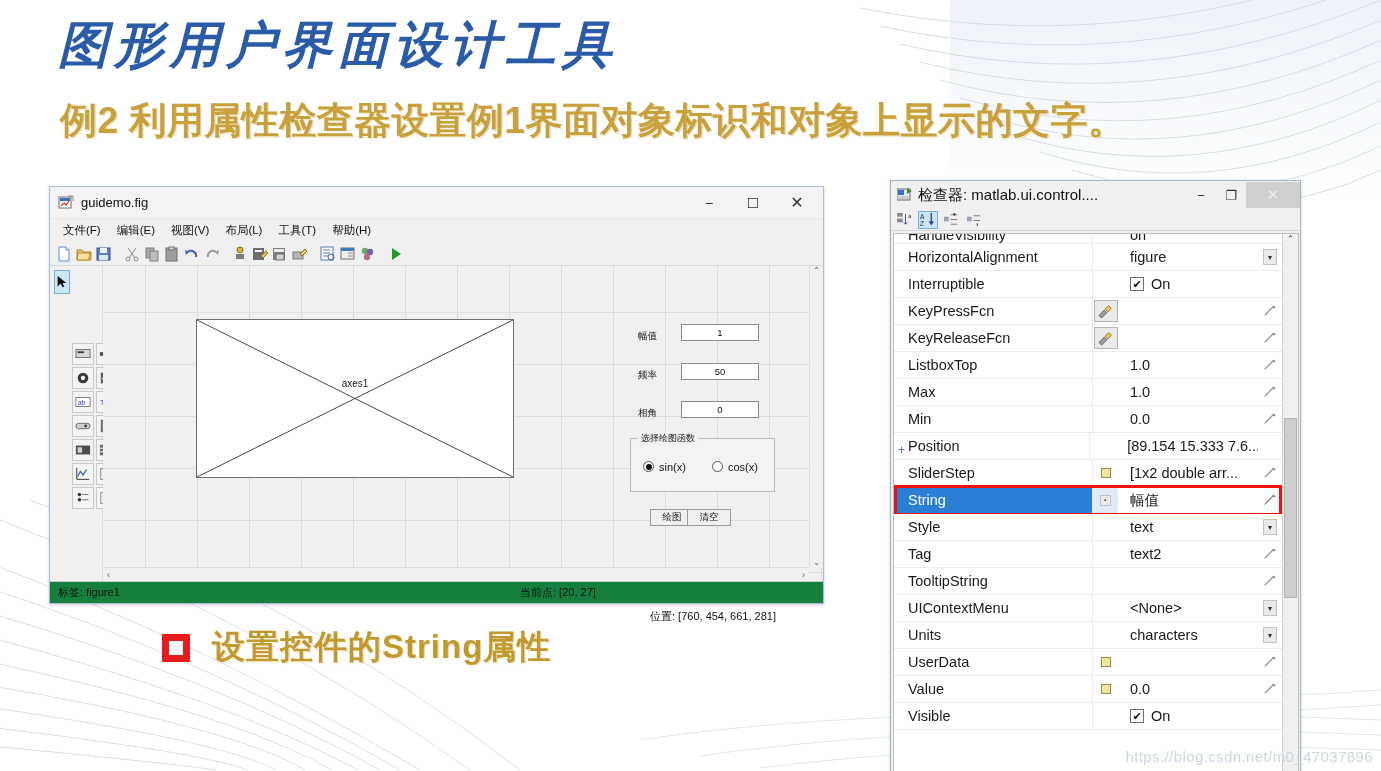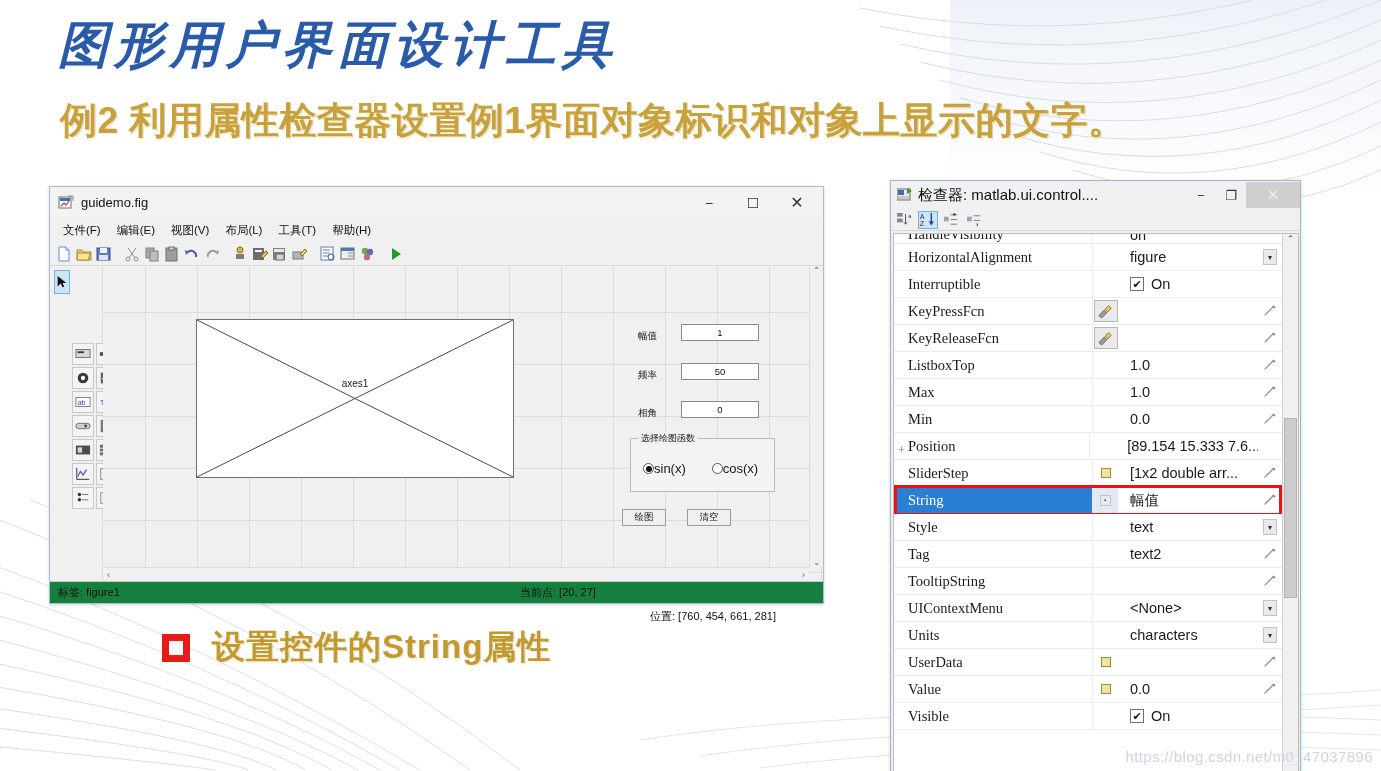--- a/index.html
+++ b/index.html
@@ -133,21 +133,21 @@
     font-size: 9.5px; color: #111; display: flex; align-items: center; justify-content: center;
   }
   .ctl-panel {
     position: absolute; border: 1px solid #b9b9b9; background: #f3f3f3;
   }
   .ctl-panel-title {
     position: absolute; left: 7px; top: -7px; background: #f0f0f0; padding: 0 3px;
     font-size: 9px; color: #151515;
   }
   .radio-row { position: absolute; left: 12px; top: 22px; display: flex; gap: 26px; align-items: center; }
-  .radio { display: flex; align-items: center; font-size: 13px; color: #151515; }
+  .radio { display: flex; align-items: flex-start; gap: 5px; font-size: 11px; color: #151515; }
   .radio-dot {
     width: 11px; height: 11px; border-radius: 50%; border: 1px solid #555; background: #fff;
     display: flex; align-items: center; justify-content: center;
   }
   .radio-dot.on::after { content: ""; width: 6px; height: 6px; border-radius: 50%; background: #111; }
   .ctl-button {
     position: absolute; background: #f0f0f0; border: 1px solid #9b9b9b;
     font-size: 9.5px; color: #111; display: flex; align-items: center; justify-content: center;
   }
 
@@ -203,21 +203,21 @@
     border: 1px solid #bdbdbd; margin: 2px 1px 1px 2px; overflow: hidden;
   }
   .insp-scroll { position: absolute; inset: 0; right: 16px; overflow: hidden; }
   .prow {
     display: flex; align-items: center; height: 27px;
     border-bottom: 1px solid #ececec; background: #ffffff; position: relative;
   }
   .prow.clipped { height: 10px; overflow: hidden; align-items: flex-end; }
   .prow .pname {
     width: 198px; padding-left: 14px; font-size: 14.5px; color: #1a1a1a;
-    white-space: nowrap; overflow: hidden; font-family: Liberation Serif, serif;
+    white-space: nowrap; overflow: hidden;
   }
   .prow .pexp {
     width: 26px; display: flex; align-items: center; justify-content: center;
     border-left: 1px solid #ececec; height: 100%;
   }
   .prow .pval {
     flex: 1 1 auto; padding-left: 12px; font-size: 14.5px; color: #1a1a1a;
     display: flex; align-items: center; gap: 4px; white-space: nowrap; overflow: hidden;
   }
   .prow .pend { width: 24px; display: flex; align-items: center; justify-content: center; }
@@ -562,21 +562,21 @@
             <span class="radio-dot on"></span>
             <span>sin(x)</span>
           </span>
           <span class="radio">
             <span class="radio-dot"></span>
             <span>cos(x)</span>
           </span>
         </div>
       </div>
 
-      <div class="ctl-button" style="left:519px; top:243px; width:44px; height:17px;">绘图</div>
+      <div class="ctl-button" style="left:547px; top:243px; width:44px; height:17px;">绘图</div>
       <div class="ctl-button" style="left:584px; top:243px; width:44px; height:17px;">清空</div>
 
       <div class="vscroll">
         <span>⌃</span>
         <span>⌄</span>
       </div>
       <div class="hscroll">
         <span>‹</span>
         <span>›</span>
       </div>

